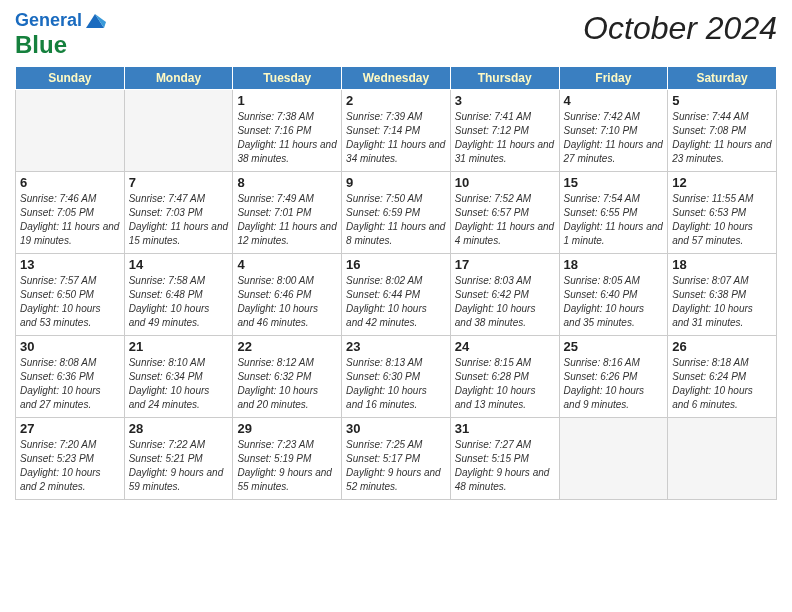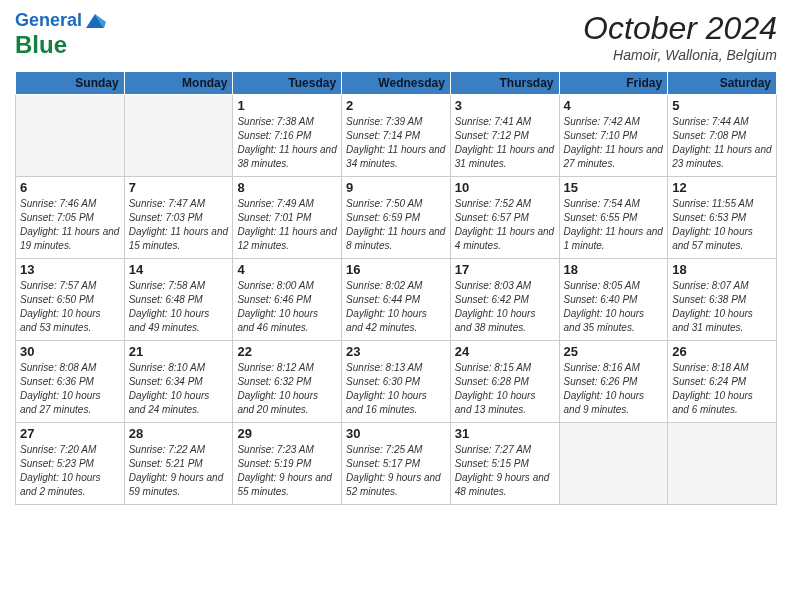--- a/index.html
+++ b/index.html
@@ -53,25 +53,25 @@
       font-size: 14px;
       color: #444;
     }
     .calendar {
       width: 100%;
       border-collapse: collapse;
       table-layout: fixed;
     }
     .calendar th {
       background: #3a7fc1;
-      color: #0f172a;
+      color: #fef9c3;
       font-size: 12px;
       font-weight: bold;
-      text-align: right;
-      padding: 4px 5px;
+      text-align: center;
+      padding: 4px 13px;
       border: 1px solid #fff;
     }
     .calendar td {
       border: 1px solid #ccc;
       vertical-align: top;
       padding: 3px 4px;
       font-size: 9.5px;
       color: #222;
       height: 82px;
       background: #fff;
@@ -104,21 +104,20 @@
           <span style="color:#1a6bbf">General</span><svg class="logo-icon" viewBox="0 0 22 22" style="display:inline-block;vertical-align:middle;margin-left:2px">
               <polygon points="2,18 11,4 20,18" fill="#1a6bbf"></polygon>
               <polygon points="11,4 20,18 22,12" fill="#3a9ad9"></polygon>
             </svg><br>
           <span style="color:#15803d;font-size:24px">Blue</span>
         </div>
       </div>
     </div>
     <div class="title-block">
       <div class="month-title">October 2024</div>
-      <div class="location">Hamoir, Wallonia, Belgium</div>
     </div>
   </div>
 
   <table class="calendar">
     <thead>
       <tr>
         <th>Sunday</th>
         <th>Monday</th>
         <th>Tuesday</th>
         <th>Wednesday</th>

